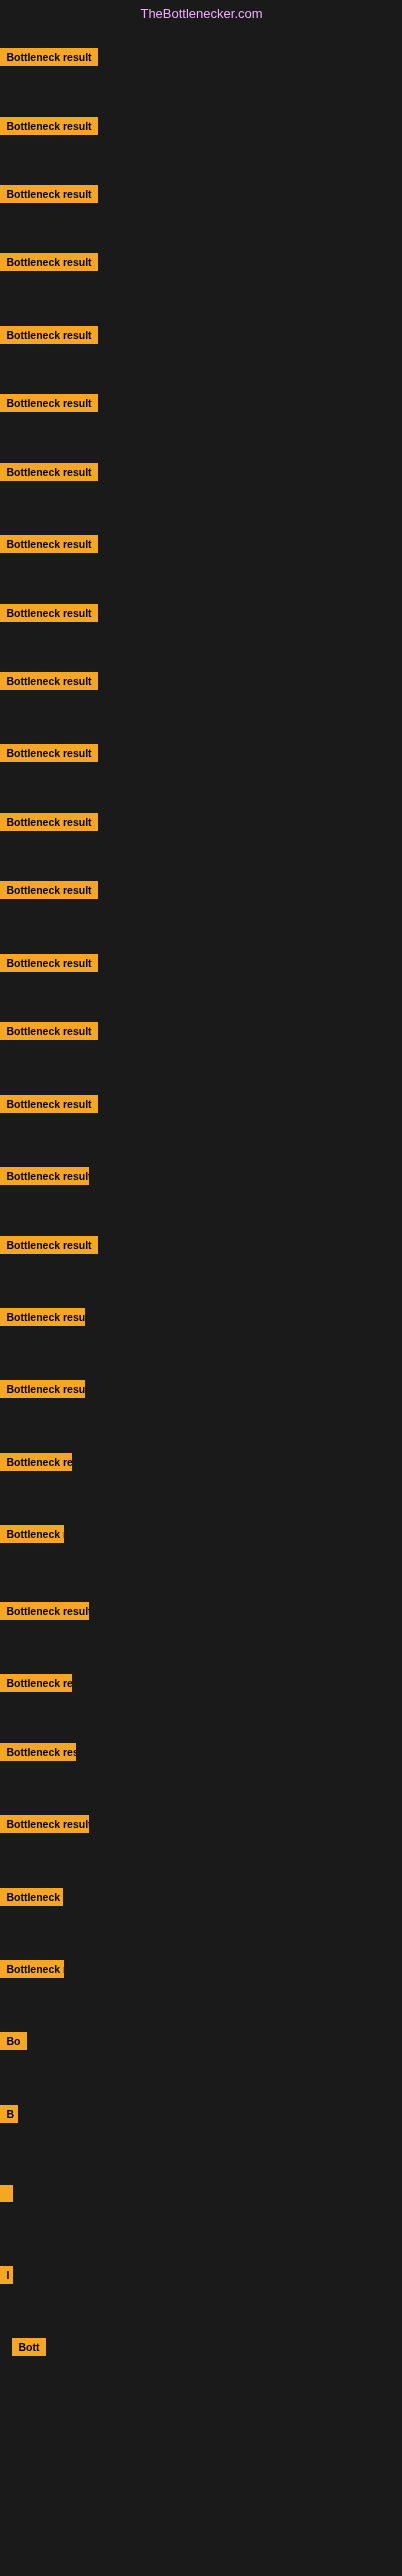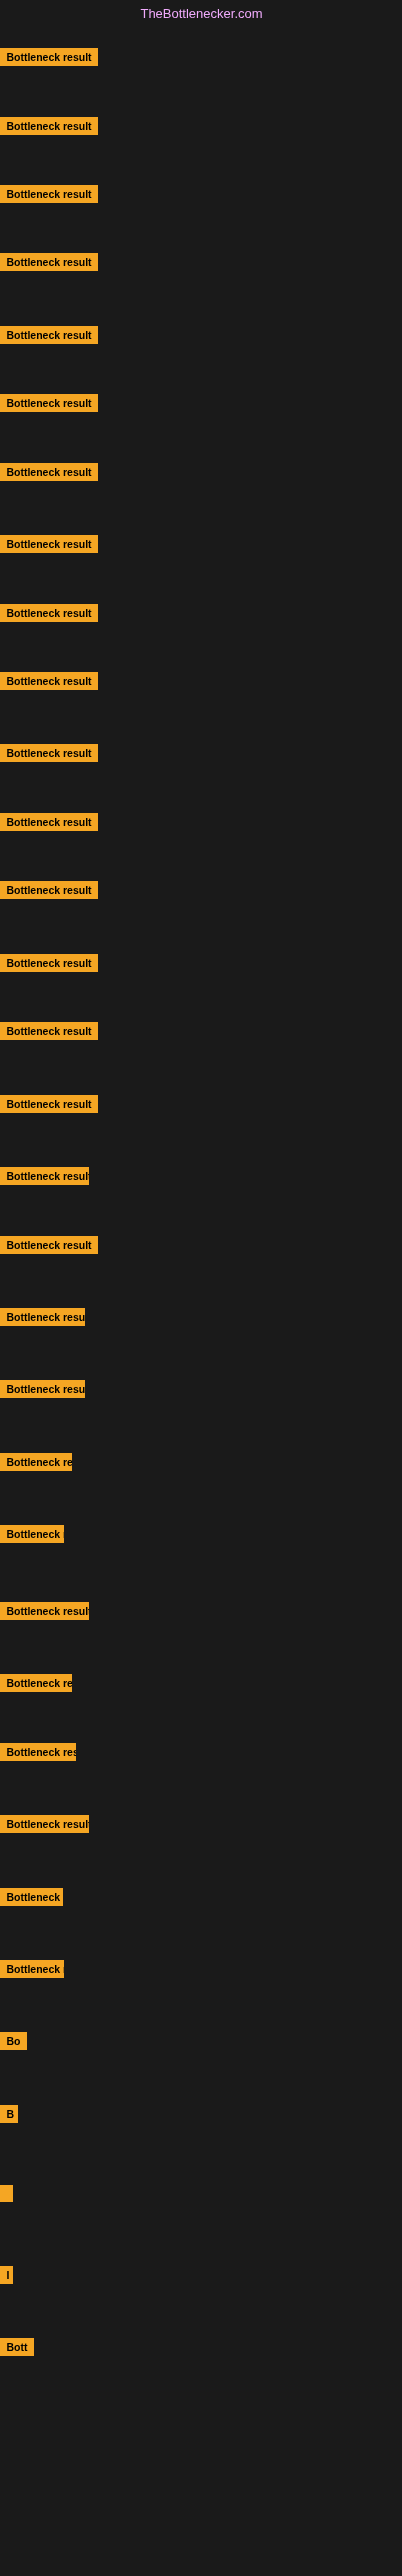--- a/index.html
+++ b/index.html
@@ -72,15 +72,15 @@
     <div class="bottleneck-item" style="top: 1574px; left: 0px;"><span class="bottleneck-badge" style="max-width: 89px; overflow: hidden;">Bottleneck result</span></div>
     <div class="bottleneck-item" style="top: 1646px; left: 0px;"><span class="bottleneck-badge" style="max-width: 72px; overflow: hidden;">Bottleneck result</span></div>
     <div class="bottleneck-item" style="top: 1715px; left: 0px;"><span class="bottleneck-badge" style="max-width: 76px; overflow: hidden;">Bottleneck result</span></div>
     <div class="bottleneck-item" style="top: 1787px; left: 0px;"><span class="bottleneck-badge" style="max-width: 89px; overflow: hidden;">Bottleneck result</span></div>
     <div class="bottleneck-item" style="top: 1860px; left: 0px;"><span class="bottleneck-badge" style="max-width: 63px; overflow: hidden;">Bottleneck result</span></div>
     <div class="bottleneck-item" style="top: 1932px; left: 0px;"><span class="bottleneck-badge" style="max-width: 64px; overflow: hidden;">Bottleneck result</span></div>
     <div class="bottleneck-item" style="top: 2004px; left: 0px;"><span class="bottleneck-badge" style="max-width: 31px; overflow: hidden;">Bo</span></div>
     <div class="bottleneck-item" style="top: 2077px; left: 0px;"><span class="bottleneck-badge" style="max-width: 17.7px; overflow: hidden;">B</span></div>
     <div class="bottleneck-item" style="top: 2157px; left: 0px;"><span class="bottleneck-badge" style="width: 8px; height: 17.7px;"></span></div>
     <div class="bottleneck-item" style="top: 2238px; left: 0px;"><span class="bottleneck-badge" style="max-width: 9.7px; overflow: hidden;">I</span></div>
-    <div class="bottleneck-item" style="top: 2310px; left: 0px;"><span class="bottleneck-badge" style="max-width: 40px; overflow: hidden;">Bott</span></div>
+    <div class="bottleneck-item" style="top: 2310px; left: 12px;"><span class="bottleneck-badge" style="max-width: 40px; overflow: hidden;">Bott</span></div>
   </div>
 
 
 </body></html>

